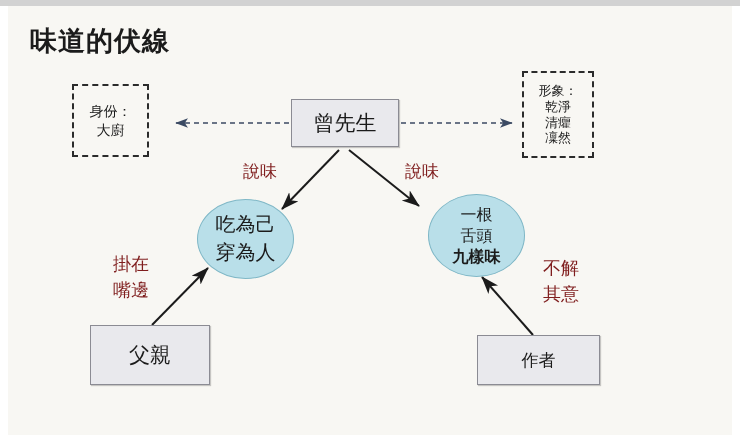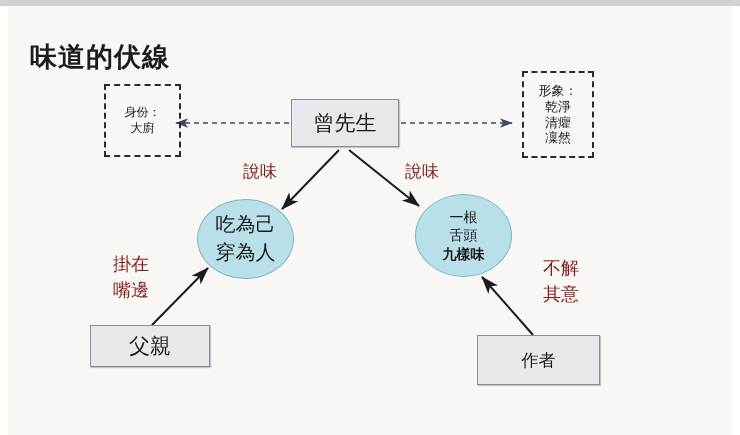--- a/index.html
+++ b/index.html
@@ -34,21 +34,21 @@
   }
   #canvas {
     position: absolute;
     left: 0; top: 0;
     width: 740px; height: 435px;
   }
 
   .title {
     position: absolute;
     left: 30px;
-    top: 42px;
+    top: 26px;
     font-size: 27px;
     font-weight: 700;
     color: #1b1b1b;
     letter-spacing: 1px;
     line-height: 1.1;
     white-space: nowrap;
   }
 
   
   .node {
@@ -85,47 +85,47 @@
   }
   .node .line.b { font-weight: 700; }
 
   
   #node-zeng {
     left: 291px; top: 99px;
     width: 108px; height: 48px;
     font-size: 21px;
   }
   #node-identity {
-    left: 104px; top: 84px;
+    left: 72px; top: 84px;
     width: 77px; height: 73px;
-    font-size: 12px;
+    font-size: 14px;
     line-height: 1.32;
     align-items: center;
   }
   #node-image {
     left: 522px; top: 71px;
     width: 72px; height: 87px;
     font-size: 13px;
     line-height: 1.22;
   }
   #node-left-ellipse {
     left: 197px; top: 199px;
     width: 97px; height: 80px;
     font-size: 20px;
     line-height: 1.38;
   }
   #node-right-ellipse {
-    left: 415px; top: 194px;
+    left: 428px; top: 194px;
     width: 97px; height: 83px;
-    font-size: 14px;
+    font-size: 16px;
     line-height: 1.33;
   }
   #node-father {
     left: 90px; top: 325px;
-    width: 120px; height: 42px;
+    width: 120px; height: 60px;
     font-size: 21px;
   }
   #node-author {
     left: 477px; top: 335px;
     width: 123px; height: 50px;
     font-size: 17px;
   }
 
   
   .edge-label {

